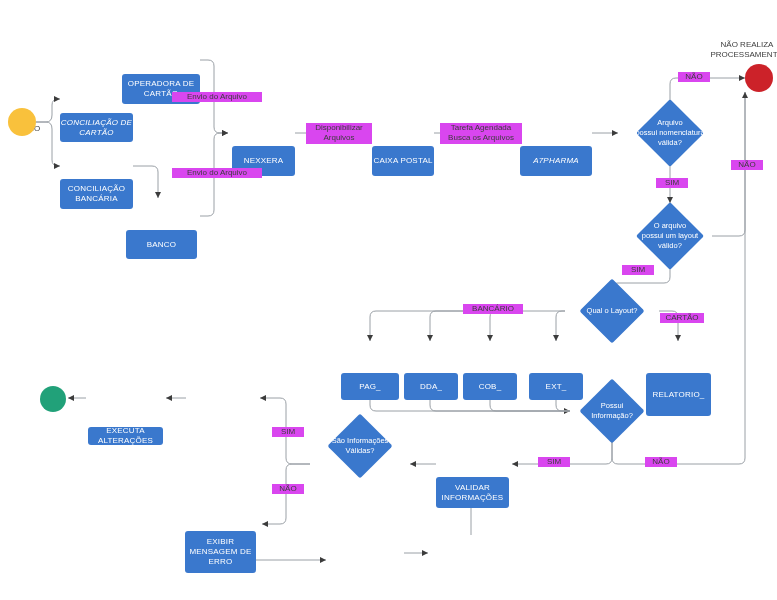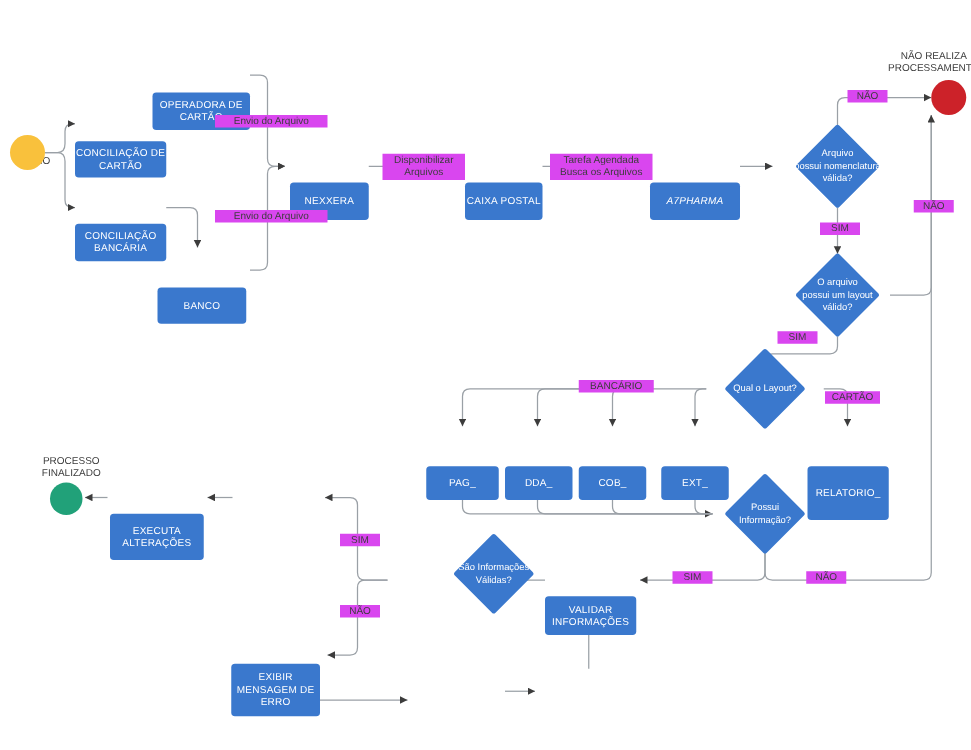--- a/index.html
+++ b/index.html
@@ -168,44 +168,42 @@
     </g>
   </svg>
 
   <div class="node-label-out" style="left: 0px; top: 96px; width: 56px; white-space: pre-line; margin-top: 28px;">INICIO</div>
   <div class="circ" style="left:8px;top:108px;width:28px;height:28px;background:#f9c13c;"></div>
 
   <div class="node-label-out" style="left: 692px; top: 40px; width: 110px; white-space: pre-line;">NÃO REALIZA
 PROCESSAMENTO</div>
   <div class="circ" style="left:745px;top:64px;width:28px;height:28px;background:#cc2229;"></div>
 
-  <div class="node-label-out" style="left: 12px; top: 364px; width: 90px; white-space: pre-line;">PROCESSO
-FINALIZADO</div>
   <div class="circ" style="left:40px;top:386px;width:26px;height:26px;background:#21a179;"></div>
 
-  <div class="node proc" style="left: 60px; top: 85px; width: 73px; height: 29px; white-space: pre-line;">CONCILIAÇÃO DE
+  <div class="node proc" style="left: 60px; top: 85px; width: 73px; height: 29px; white-space: pre-line; font-style: italic;">CONCILIAÇÃO DE
 CARTÃO</div>
   <div class="node proc" style="left: 122px; top: 46px; width: 78px; height: 30px; white-space: pre-line;">OPERADORA DE
 CARTÃO</div>
   <div class="node proc" style="left: 60px; top: 151px; width: 73px; height: 30px; white-space: pre-line;">CONCILIAÇÃO
 BANCÁRIA</div>
   <div class="node proc" style="left: 126px; top: 202px; width: 71px; height: 29px; white-space: pre-line;">BANCO</div>
   <div class="node proc" style="left: 232px; top: 118px; width: 63px; height: 30px; white-space: pre-line;">NEXXERA</div>
   <div class="node proc" style="left: 372px; top: 118px; width: 62px; height: 30px; white-space: pre-line;">CAIXA POSTAL</div>
   <div class="node proc" style="left: 520px; top: 118px; width: 72px; height: 30px; white-space: pre-line; font-style: italic;">A7PHARMA</div>
 
   <div class="node proc" style="left: 341px; top: 345px; width: 58px; height: 27px; white-space: pre-line;">PAG_</div>
   <div class="node proc" style="left: 404px; top: 345px; width: 54px; height: 27px; white-space: pre-line;">DDA_</div>
   <div class="node proc" style="left: 463px; top: 345px; width: 54px; height: 27px; white-space: pre-line;">COB_</div>
   <div class="node proc" style="left: 529px; top: 345px; width: 54px; height: 27px; white-space: pre-line;">EXT_</div>
   <div class="node proc" style="left: 646px; top: 345px; width: 65px; height: 43px; white-space: pre-line;">RELATORIO_</div>
 
   <div class="node proc" style="left: 436px; top: 449px; width: 73px; height: 31px; white-space: pre-line;">VALIDAR
 INFORMAÇÕES</div>
-  <div class="node proc" style="left: 88px; top: 383px; width: 75px; height: 37px; white-space: pre-line;">EXECUTA
+  <div class="node proc" style="left: 88px; top: 399px; width: 75px; height: 18px; white-space: pre-line;">EXECUTA
 ALTERAÇÕES</div>
   <div class="node proc" style="left: 185px; top: 503px; width: 71px; height: 42px; white-space: pre-line;">EXIBIR
 MENSAGEM DE
 ERRO</div>
 
   <div class="diamond-wrap" style="left:646px;top:109px;width:48px;height:48px;">
     <div class="diamond-shape"></div>
     <div class="diamond-label" style="white-space: pre-line;">Arquivo
 possui nomenclatura
 válida?</div>
@@ -222,21 +220,21 @@
     <div class="diamond-shape"></div>
     <div class="diamond-label" style="left: -24px; width: calc(100% + 48px); white-space: pre-line;">Qual o Layout?</div>
   </div>
 
   <div class="diamond-wrap" style="left:589px;top:388px;width:46px;height:46px;">
     <div class="diamond-shape"></div>
     <div class="diamond-label" style="white-space: pre-line;">Possui
 Informação?</div>
   </div>
 
-  <div class="diamond-wrap" style="left:337px;top:436px;width:46px;height:46px;margin-left:35px;">
+  <div class="diamond-wrap" style="left:337px;top:423px;width:46px;height:46px;">
     <div class="diamond-shape"></div>
     <div class="diamond-label" style="left: -22px; width: calc(100% + 44px); white-space: pre-line;">São Informações
 Válidas?</div>
   </div>
 
   <div class="edge-label" style="left: 172px; top: 92px; width: 86px; white-space: pre-line;">Envio do Arquivo</div>
   <div class="edge-label" style="left: 172px; top: 168px; width: 86px; white-space: pre-line;">Envio do Arquivo</div>
   <div class="edge-label" style="left: 306px; top: 123px; width: 62px; white-space: pre-line;">Disponibilizar
 Arquivos</div>
   <div class="edge-label" style="left: 440px; top: 123px; width: 78px; white-space: pre-line;">Tarefa Agendada

